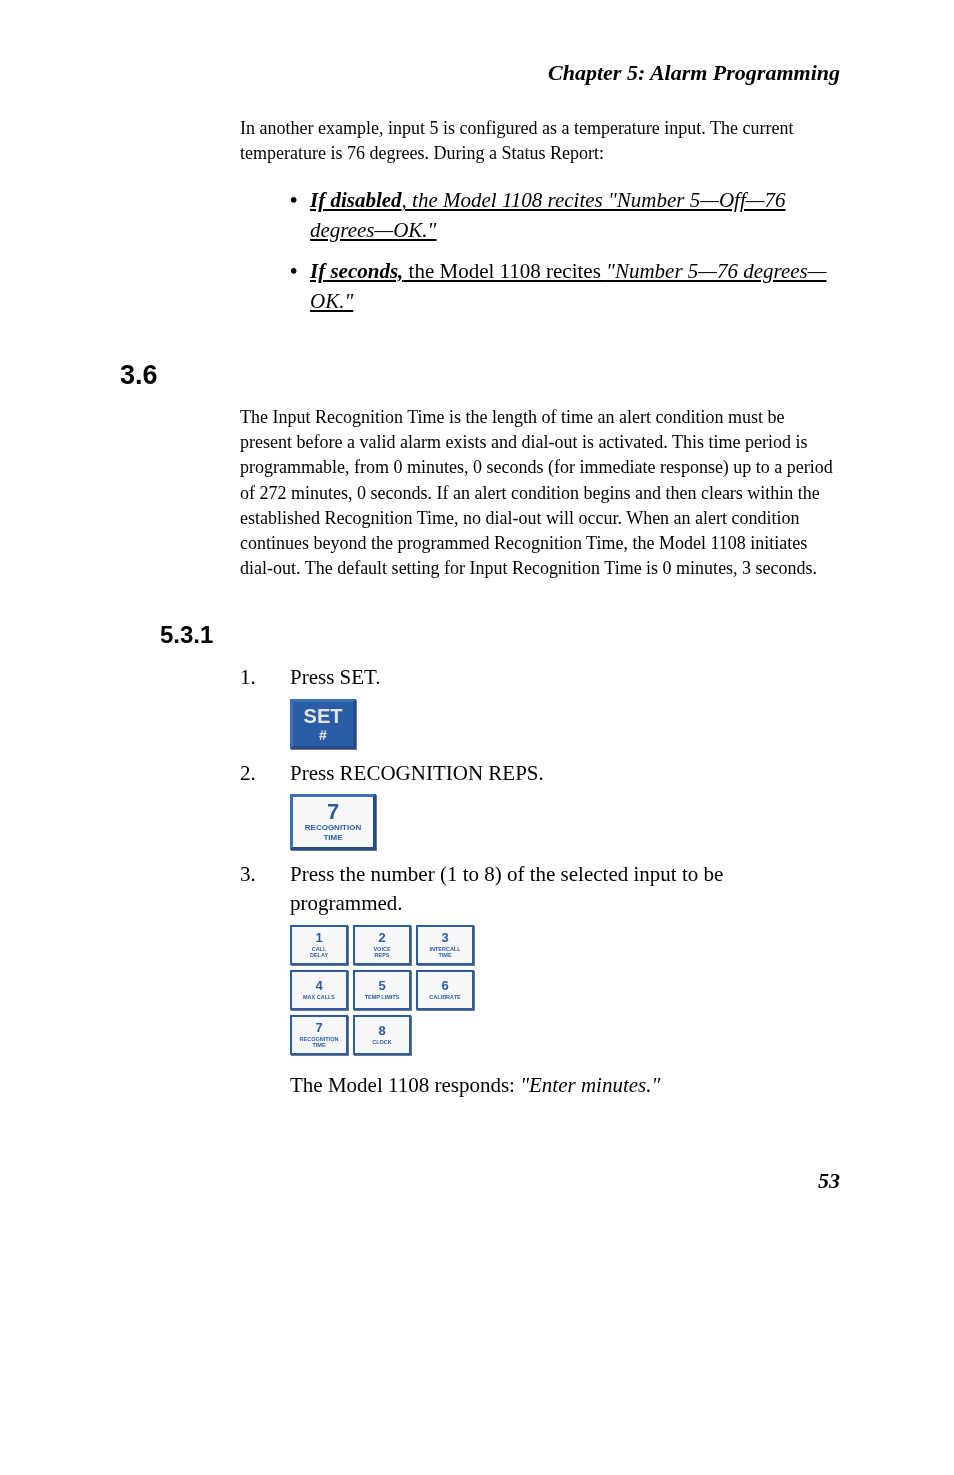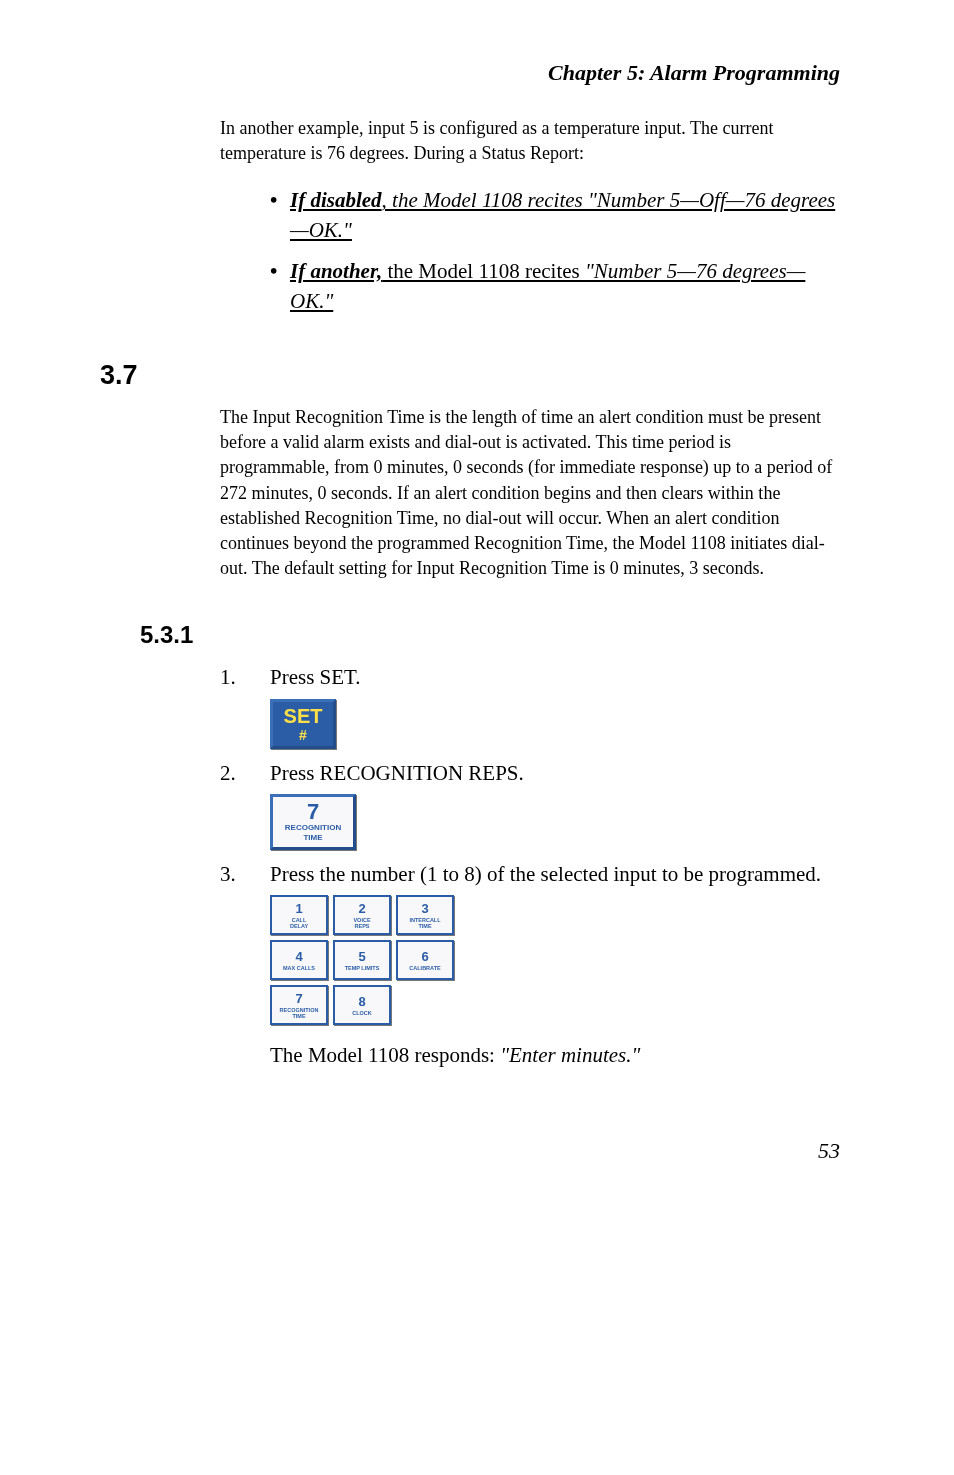--- a/index.html
+++ b/index.html
@@ -4,21 +4,21 @@
 <style>
   body {
     margin: 0;
     padding: 0;
     font-family: "Times New Roman", Times, serif;
     background: #fff;
     color: #000;
     width: 954px;
   }
   .page {
-    padding: 60px 100px 60px 80px;
+    padding: 60px 100px 60px 100px;
     box-sizing: border-box;
     width: 940px;
   }
   .chapter-header {
     font-style: italic;
     font-weight: bold;
     font-size: 22px;
     text-align: right;
     margin-bottom: 30px;
   }
@@ -114,21 +114,21 @@
     width: 66px;
     height: 50px;
     font-family: Arial, Helvetica, sans-serif;
     color: #2b5da6;
     text-align: center;
     font-weight: bold;
     box-sizing: border-box;
   }
   .btn.set {
     background: #2b5da6;
-    color: #fde047;
+    color: #e5e5e5;
   }
   .btn .big {
     font-size: 20px;
     line-height: 1;
   }
   .btn .small {
     font-size: 8px;
     line-height: 1.3;
   }
   .keypad {
@@ -163,45 +163,45 @@
     text-align: center;
     margin-top: 2px;
   }
   .response {
     margin-left: 190px;
     font-size: 21px;
     margin-top: 18px;
   }
   .page-num {
     font-style: italic;
-    font-weight: normal;
+    font-weight: bold;
     font-size: 22px;
     text-align: right;
     margin-top: 70px;
   }
 </style>
 </head>
 <body>
 
 <div class="page">
 
   <div class="chapter-header">Chapter  5:  Alarm Programming</div>
 
   <div class="body-para">In another example, input 5 is configured as a temperature input. The current temperature is 76 degrees. During a Status Report:</div>
 
   <div class="bullet-block">
     <b><i>If disabled</i></b><i>, the Model 1108 recites </i><i>"Number 5—Off—76 degrees—OK."</i>
   </div>
 
   <div class="bullet-block">
-    <b><i>If another,</i></b><span> the Model 1108 recites </span><i>"Number 5—76 degrees—OK."</i>
+    <b><i>If seconds,</i></b><span> the Model 1108 recites </span><i>"Number 5—76 degrees—OK."</i>
   </div>
 
   <div class="h2-row">
-    <div class="h2-num">3.7</div>
+    <div class="h2-num">3.6</div>
   </div>
 
   <div class="body-para">The Input Recognition Time is the length of time an alert condition must be present before a valid alarm exists and dial-out is activated. This time period is programmable, from 0 minutes, 0 seconds (for immediate response) up to a period of 272 minutes, 0 seconds. If an alert condition begins and then clears within the established Recognition Time, no dial-out will occur. When an alert condition continues beyond the programmed Recognition Time, the Model 1108 initiates dial-out. The default setting for Input Recognition Time is 0 minutes, 3 seconds.</div>
 
   <div class="h3-row">
     <div class="h3-num">5.3.1</div>
   </div>
 
   <div class="step">
     <div class="step-num">1.</div>

